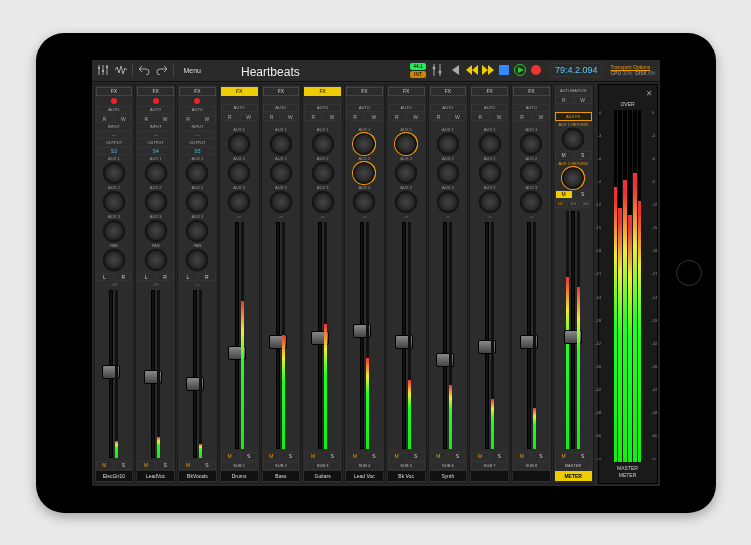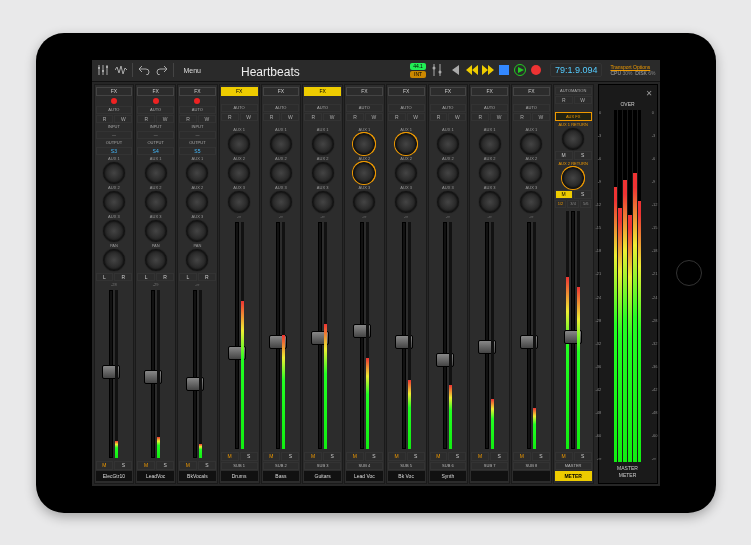--- a/index.html
+++ b/index.html
@@ -228,21 +228,21 @@
               <circle cx="6" cy="6" r="5.5" fill="none" stroke="#2c2"></circle>
               <path d="M4 3 L10 6 L4 9 Z" fill="#2c2"></path>
             </svg>
           </div>
         <div class="tp red">
             <svg width="10" height="10">
               <circle cx="5" cy="5" r="5" fill="#e33"></circle>
             </svg>
           </div>
       </div>
-      <div class="timecode">79:1.9.094</div>
+      <div class="timecode">79:4.2.094</div>
       <div class="sys-area">
         <div class="trans-opt">Transport Options</div>
         <div><span class="lbl">CPU</span> <span>30%</span>&nbsp;&nbsp;<span class="lbl">DISK</span> <span>6%</span></div>
       </div>
     </div>
 
     <div class="main">
       <div class="channels" id="channels">
           <div class="ch">
             <div class="fxbtn ">FX</div>

